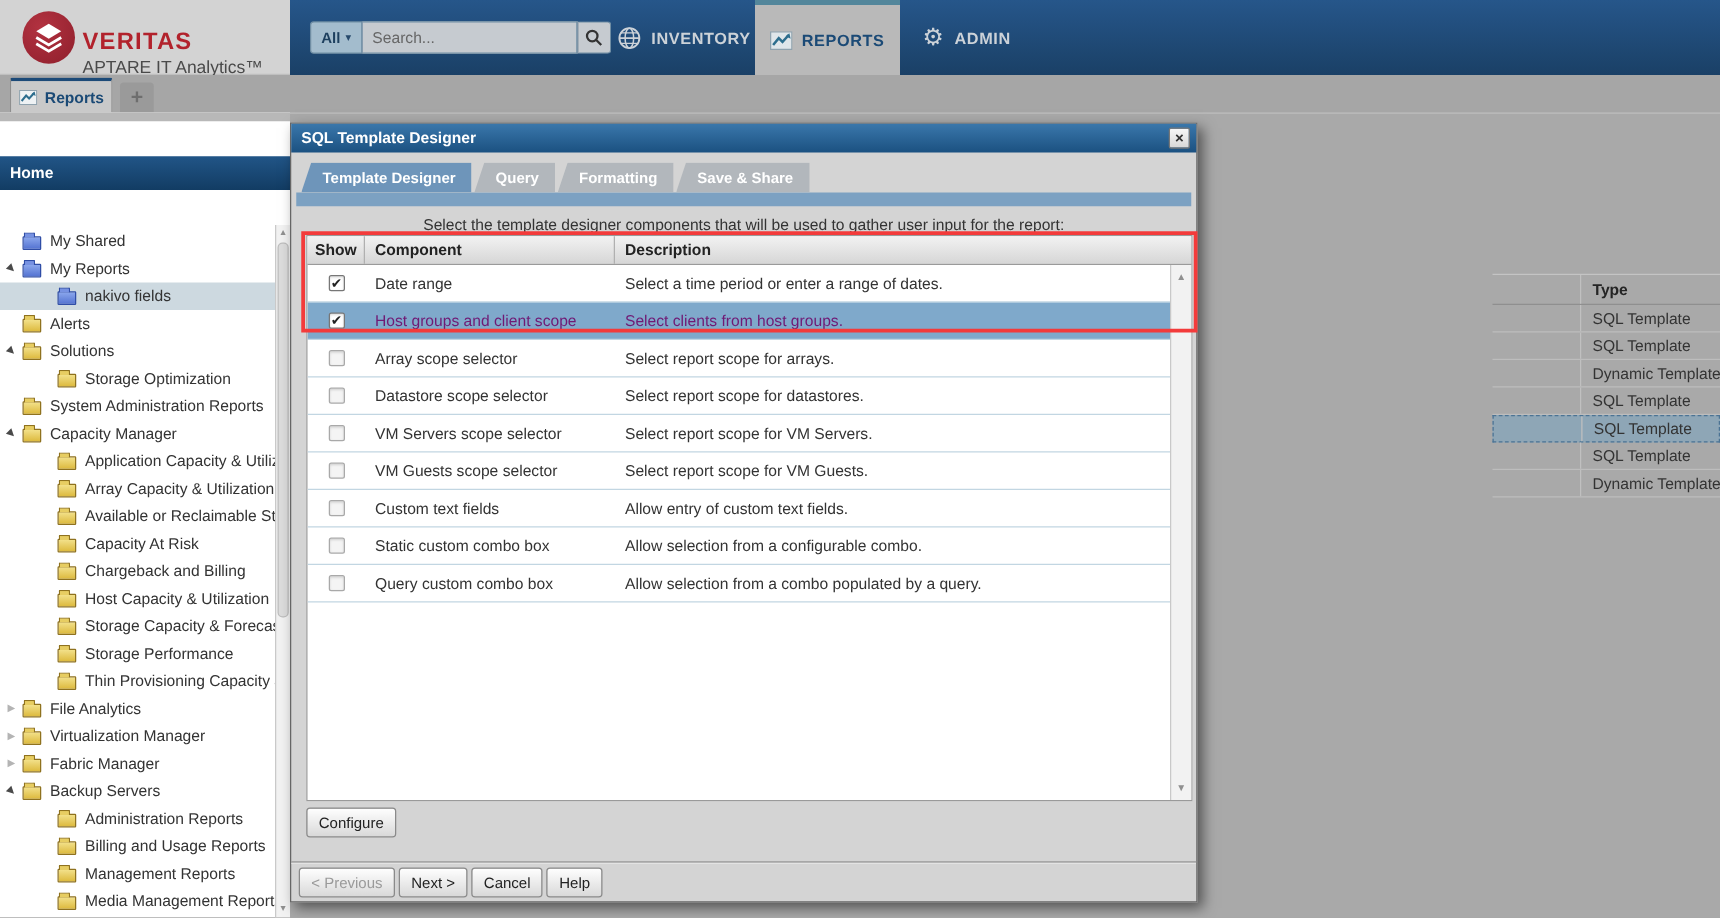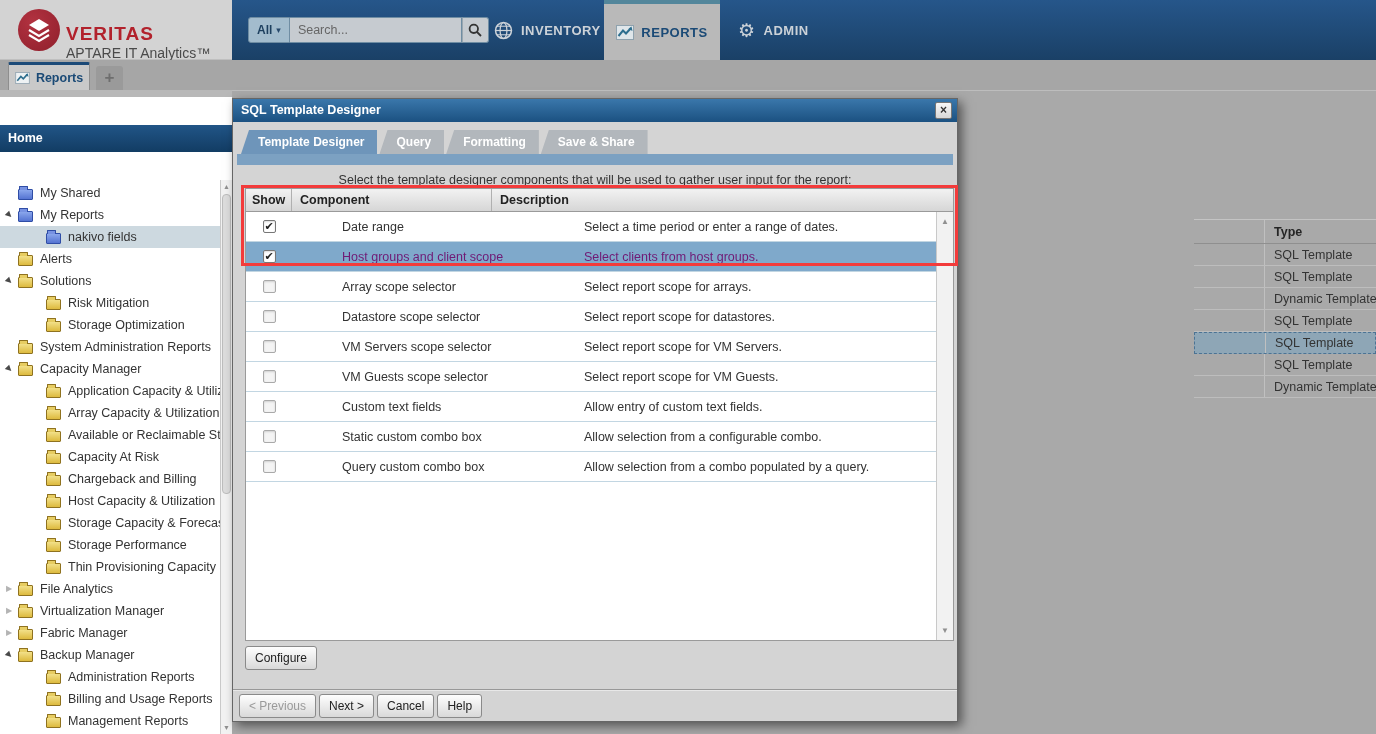--- a/index.html
+++ b/index.html
@@ -98,21 +98,21 @@
   .dtab-strip { height:11px; background:#7ca1c2; margin:0 4px; }
   .d-instruction { margin:8px 8px 0 8px; font-size:12.5px; color:#333;text-align:center; }
   .d-table { position:absolute; left:12px; top:89px; width:709px; height:453px; background:#fff; border:1px solid #9a9a9a; }
   .d-thead { display:flex; height:23px; background:linear-gradient(to bottom,#f2f2f2,#d6d6d6);
     border-bottom:1px solid #9a9a9a; font-size:12.5px; font-weight:bold; color:#222; }
   .d-th { display:flex; align-items:center; padding-left:8px; border-right:1px solid #b0b0b0; }
   .th-show { width:46px; flex:none; padding-left:6px; }
   .th-comp { width:200px; flex:none; }
   .th-desc { flex:1; border-right:none; }
   .d-tbody { position:absolute; left:0; top:23px; right:17px; bottom:0; overflow:hidden; }
-  .t-row { display:flex; height:30px; border-bottom:1px solid #c2d6e2; align-items:center; font-size:12.5px; color:#333; cursor:pointer;gap:42px; }
+  .t-row { display:flex; height:30px; border-bottom:1px solid #c2d6e2; align-items:center; font-size:12.5px; color:#333; cursor:pointer; }
   .t-row.selected { background:#7fa9cb; color:#701a75; }
   .col.show { width:46px; flex:none; display:flex; justify-content:center; }
   .col.comp { width:200px; flex:none; padding-left:8px; }
   .col.desc { flex:1; padding-left:8px; }
   .checkbox { width:13px; height:13px; border:1px solid #a9a9a9; border-radius:2px; background:#f4f4f4;
     display:inline-block; position:relative; box-shadow:inset 0 1px 2px rgba(0,0,0,0.15); cursor:pointer; }
   .checkbox.checked { background:#fff; border-color:#777; }
   .checkbox.checked::after { content:"✔"; position:absolute; left:1px; top:-1px; font-size:11px; color:#222; }
   .d-scroll { position:absolute; right:0; top:23px; bottom:0; width:17px; background:#f2f2f2; border-left:1px solid #c9c9c9; }
   .d-scroll .up, .d-scroll .down { position:absolute; left:0; width:16px; text-align:center; font-size:8px; color:#909090; }
@@ -267,25 +267,20 @@
             <span class="tree-label">Alerts</span>
           </div>
           <div class="tree-row lvl1">
             <span class="arrow expanded"><i>▶</i></span>
             <span class="folder yellow"></span>
             <span class="tree-label">Solutions</span>
           </div>
           <div class="tree-row lvl2">
             <span class="arrow leaf"></span>
             <span class="folder yellow"></span>
-            <span class="tree-label">Risk Mitigation</span>
-          </div>
-          <div class="tree-row lvl2">
-            <span class="arrow leaf"></span>
-            <span class="folder yellow"></span>
             <span class="tree-label">Storage Optimization</span>
           </div>
           <div class="tree-row lvl1">
             <span class="arrow leaf"></span>
             <span class="folder yellow"></span>
             <span class="tree-label">System Administration Reports</span>
           </div>
           <div class="tree-row lvl1">
             <span class="arrow expanded"><i>▶</i></span>
             <span class="folder yellow"></span>
@@ -347,21 +342,21 @@
             <span class="tree-label">Virtualization Manager</span>
           </div>
           <div class="tree-row lvl1">
             <span class="arrow collapsed">▶</span>
             <span class="folder yellow"></span>
             <span class="tree-label">Fabric Manager</span>
           </div>
           <div class="tree-row lvl1">
             <span class="arrow expanded"><i>▶</i></span>
             <span class="folder yellow"></span>
-            <span class="tree-label">Backup Manager</span>
+            <span class="tree-label">Backup Servers</span>
           </div>
           <div class="tree-row lvl2">
             <span class="arrow leaf"></span>
             <span class="folder yellow"></span>
             <span class="tree-label">Administration Reports</span>
           </div>
           <div class="tree-row lvl2">
             <span class="arrow leaf"></span>
             <span class="folder yellow"></span>
             <span class="tree-label">Billing and Usage Reports</span>

